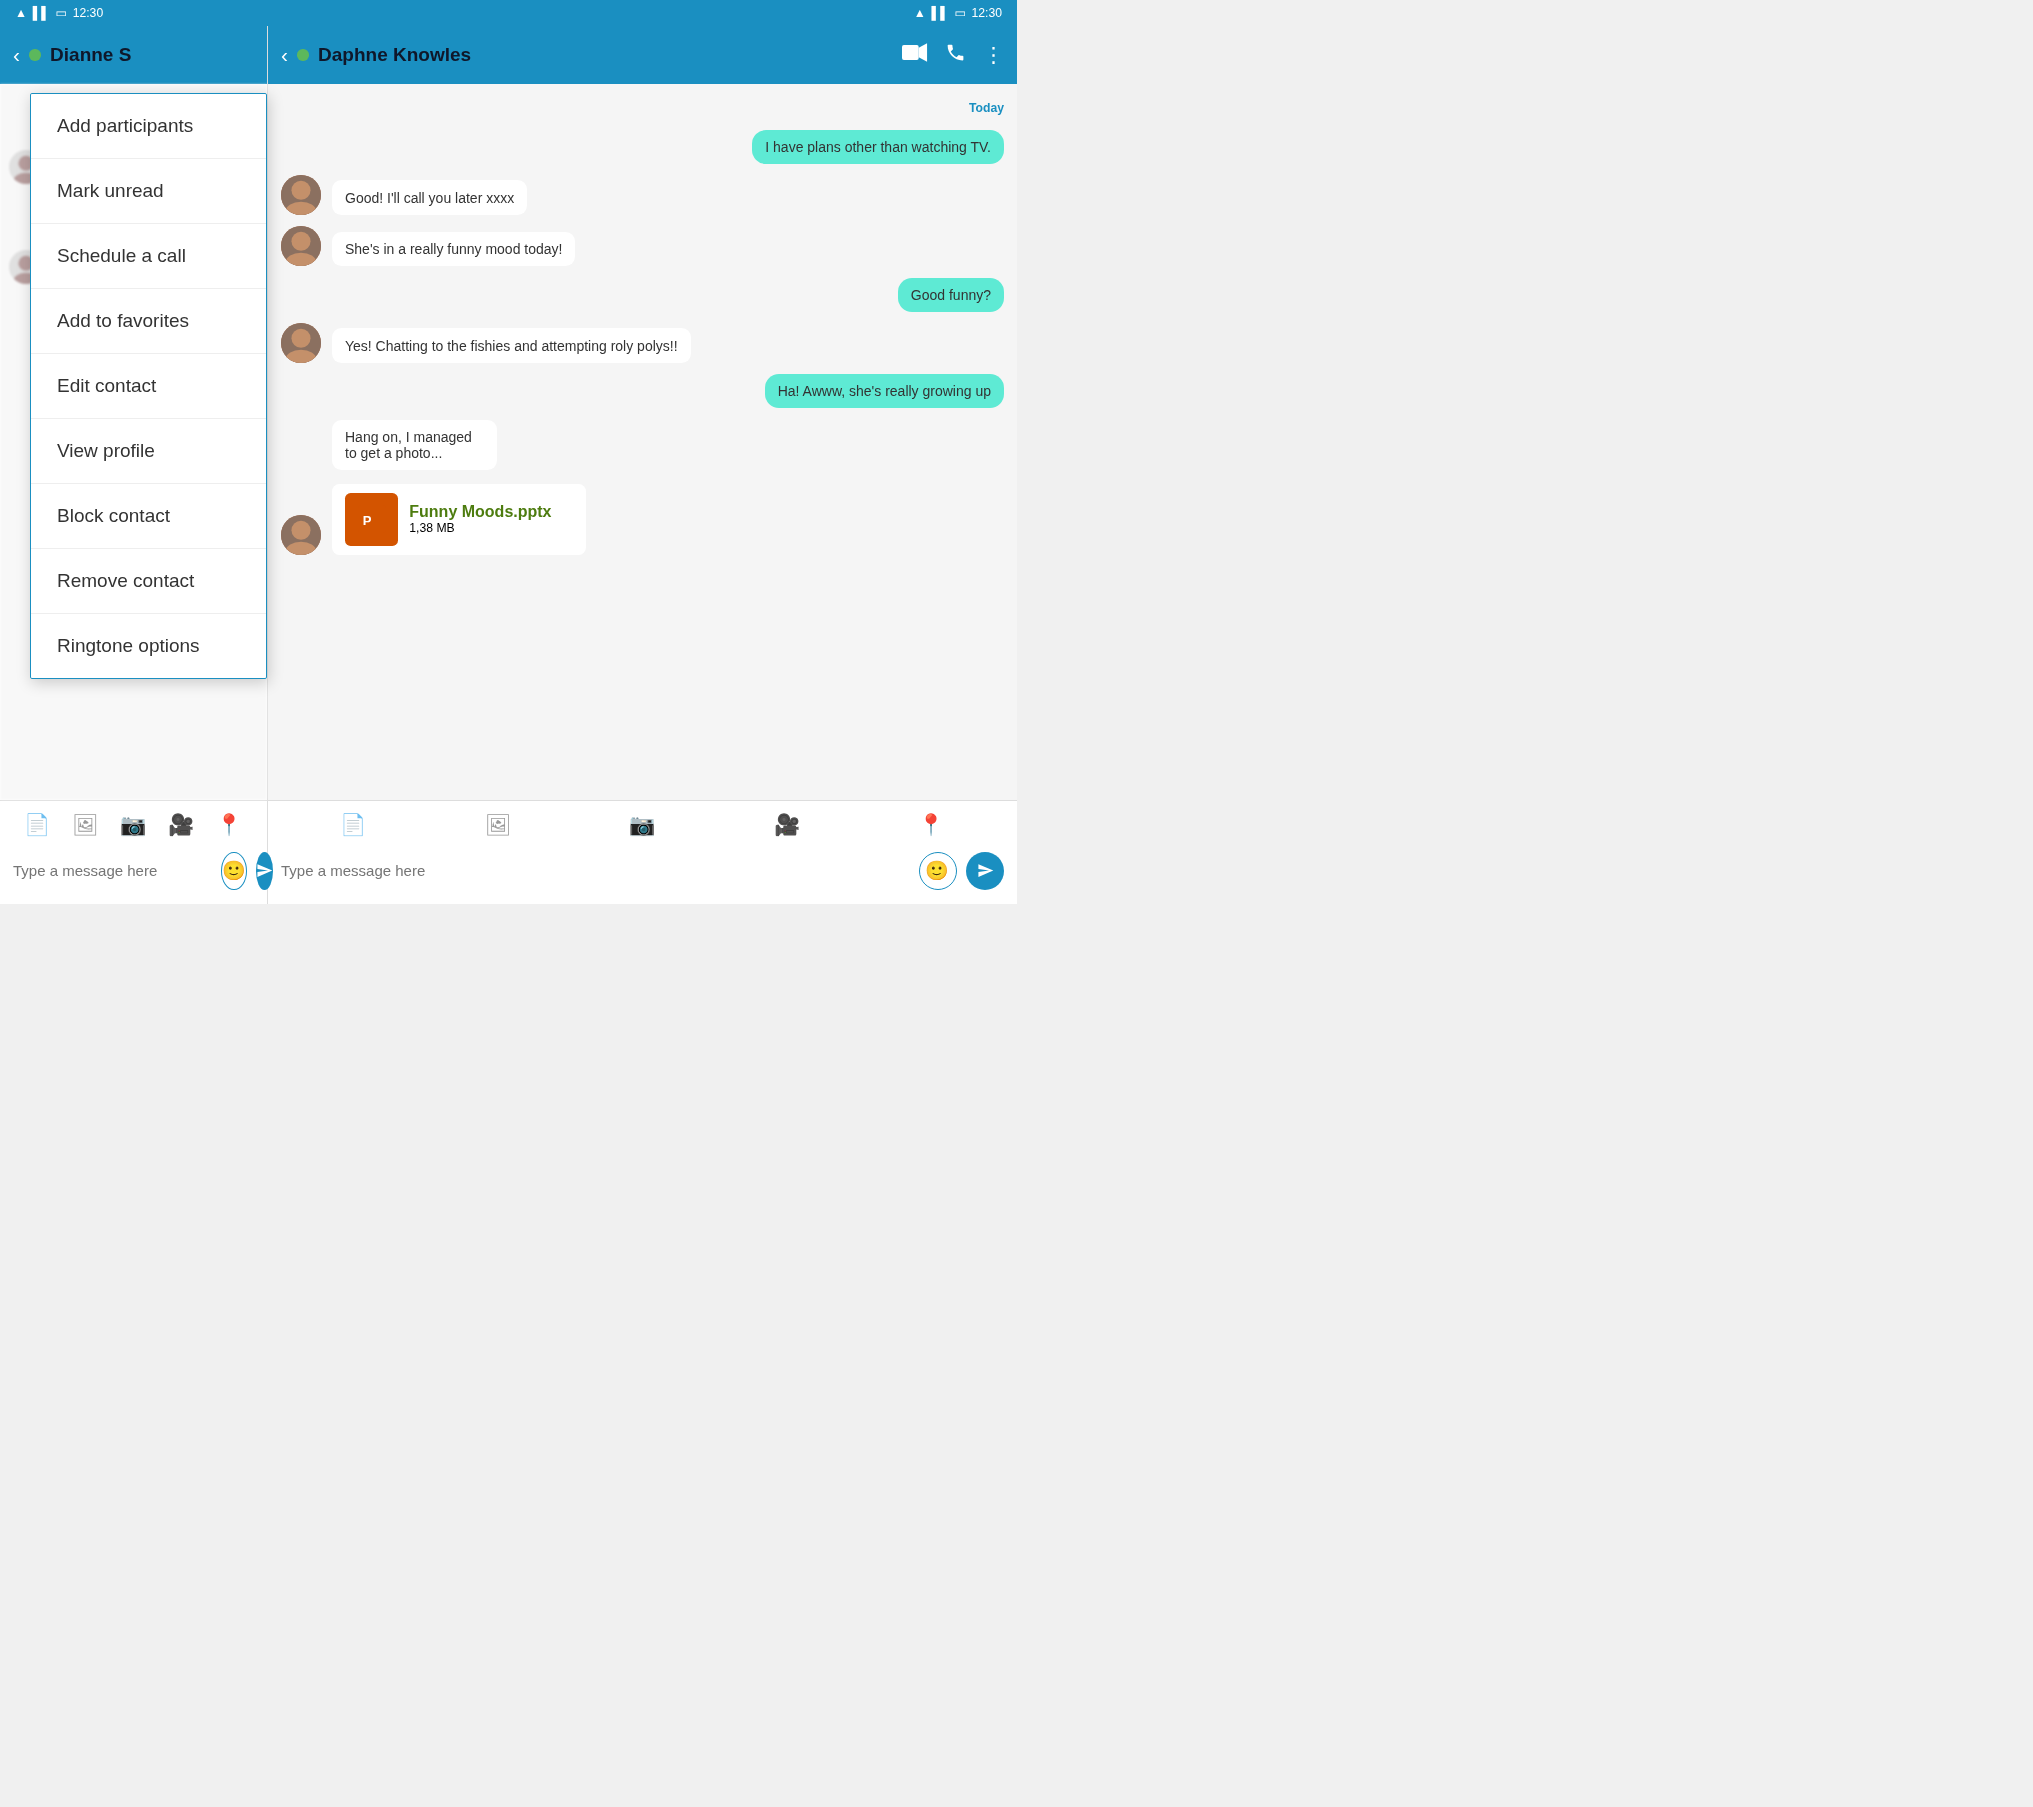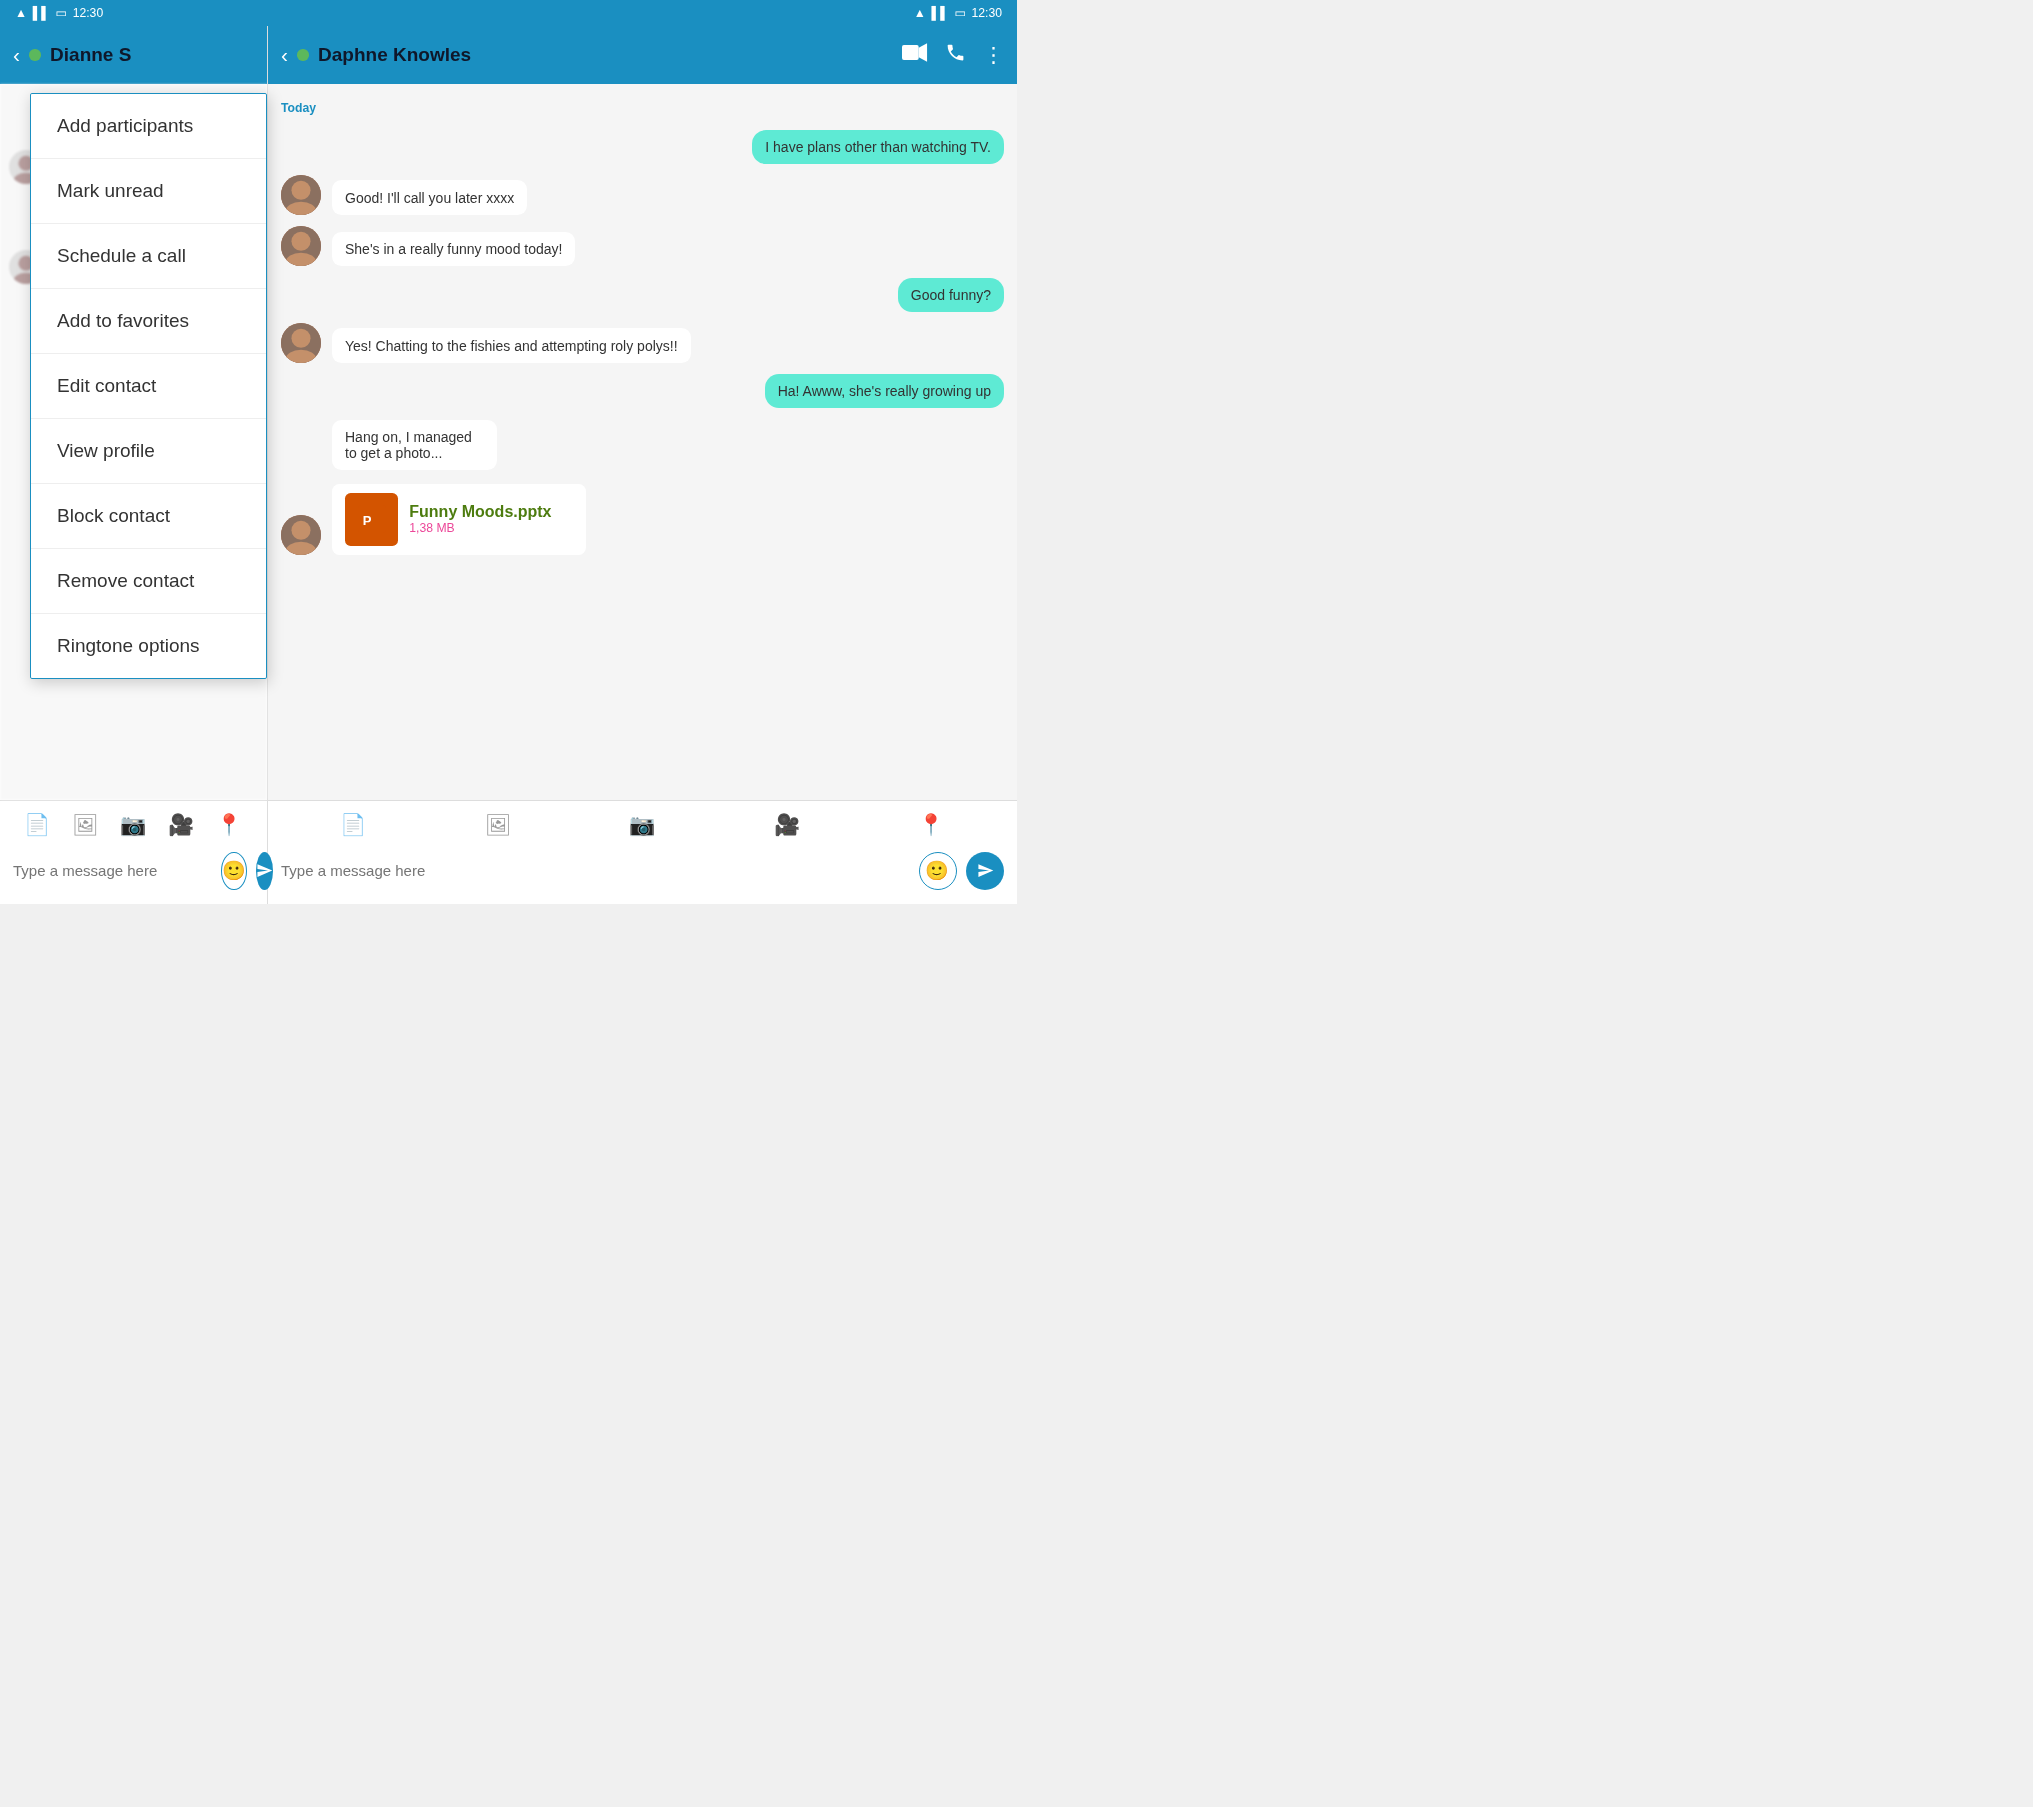--- a/index.html
+++ b/index.html
@@ -270,21 +270,21 @@
     .right-messages {
       flex: 1;
       padding: 13px;
       overflow-y: auto;
       display: flex;
       flex-direction: column;
       gap: 11.3px;
     }
 
     .date-label {
-      text-align: left;
+      text-align: right;
       color: #1a8fc1;
       font-size: 12.2px;
       font-weight: 600;
       margin: 3.8px 0;
     }
 
     .msg-sent {
       align-self: flex-end;
       background: #5eead4;
       border-radius: 14px;
@@ -356,21 +356,21 @@
     }
 
     .file-name {
       font-size: 16px;
       font-weight: 600;
       color: #4d7c0f;
     }
 
     .file-size {
       font-size: 12.2px;
-      color: #ec4899;
+      color: #000000;
     }
   </style>
 </head>
 <body>
 
 <div class="status-bar">
   <div class="status-bar-left">
     <span>▲</span>
     <span>▌▌</span>
     <span>▭</span>

